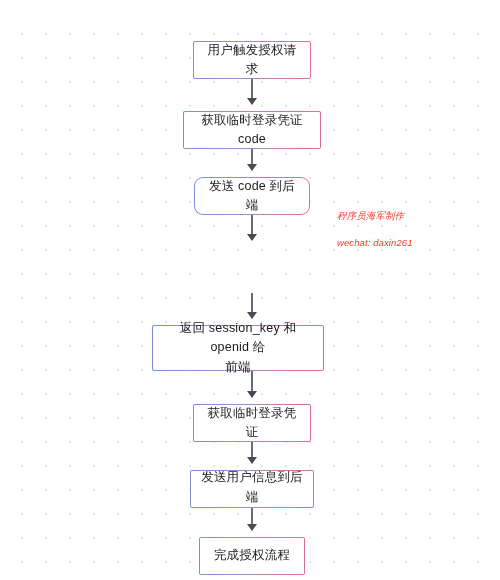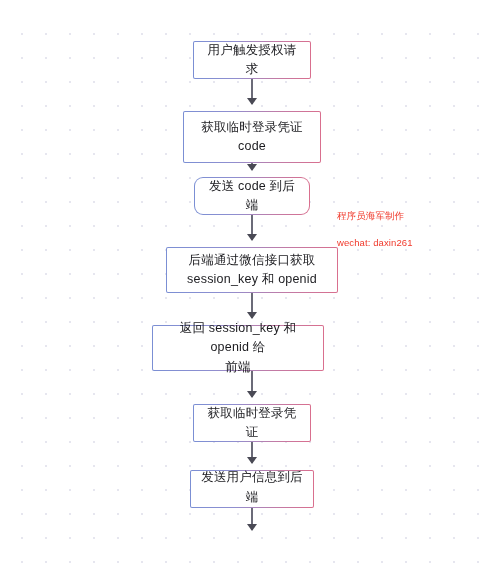--- a/index.html
+++ b/index.html
@@ -76,21 +76,21 @@
   #annotation {
     position: absolute;
     left: 337px;
     top: 184px;
     color: #f0392b;
     font-size: 9.5px;
     line-height: 1.42;
     white-space: pre-line;
     letter-spacing: 0.1px;
   }
-  #annotation .anno-line { display: block; }
+  #annotation .anno-line { display: block; font-style: italic; }
 
   
   #footer-watermark {
     position: absolute;
     right: 6px;
     bottom: 2px;
     font-size: 7px;
     color: #d9d9e2;
     letter-spacing: 0.2px;
     white-space: nowrap;
@@ -112,39 +112,38 @@
   <div class="connector" style="left: 251px; top: 359px; height: 26px;"></div>
   <div class="arrowhead" style="left: 246.8px; top: 379px;"></div>
   <div class="connector" style="left: 251px; top: 430px; height: 21px;"></div>
   <div class="arrowhead" style="left: 246.8px; top: 445px;"></div>
   <div class="connector" style="left: 251px; top: 496px; height: 22px;"></div>
   <div class="arrowhead" style="left: 246.8px; top: 512px;"></div>
 
   <div class="node" style="left: 193px; top: 29px; width: 118px; height: 38px;">
     <span class="node-label">用户触发授权请求</span>
   </div>
-  <div class="node" style="left: 183px; top: 99px; width: 138px; height: 52px;">
+  <div class="node" style="left: 183px; top: 99px; width: 138px; height: 38px;">
     <span class="node-label">获取临时登录凭证 code</span>
   </div>
   <div class="node" style="left: 194px; top: 165px; width: 116px; height: 38px; border-radius: 9px;">
     <span class="node-label">发送 code 到后端</span>
-  </div>
-  <div class="node" style="left: 166px; top: 235px; width: 172px; height: 46px;">
-    <span class="node-label">后端通过微信接口获取
-session_key 和 openid</span>
   </div>
   <div class="node" style="left: 152px; top: 313px; width: 172px; height: 46px;">
     <span class="node-label">返回 session_key 和 openid 给
 前端</span>
   </div>
   <div class="node" style="left: 193px; top: 392px; width: 118px; height: 38px;">
     <span class="node-label">获取临时登录凭证</span>
   </div>
   <div class="node" style="left: 190px; top: 458px; width: 124px; height: 38px; align-items: flex-end;">
     <span class="node-label">发送用户信息到后端</span>
+  </div>
+  <div class="node" style="left: 199px; top: 525px; width: 106px; height: 38px;">
+    <span class="node-label">完成授权流程</span>
   </div>
 
   <div id="annotation">
     <span class="anno-line">程序员海军制作</span>
     <span class="anno-line">wechat:  daxin261</span>
   </div>
 
   <div id="footer-watermark">掘金技术社区 by 程序员海军</div>
 
 </div>

